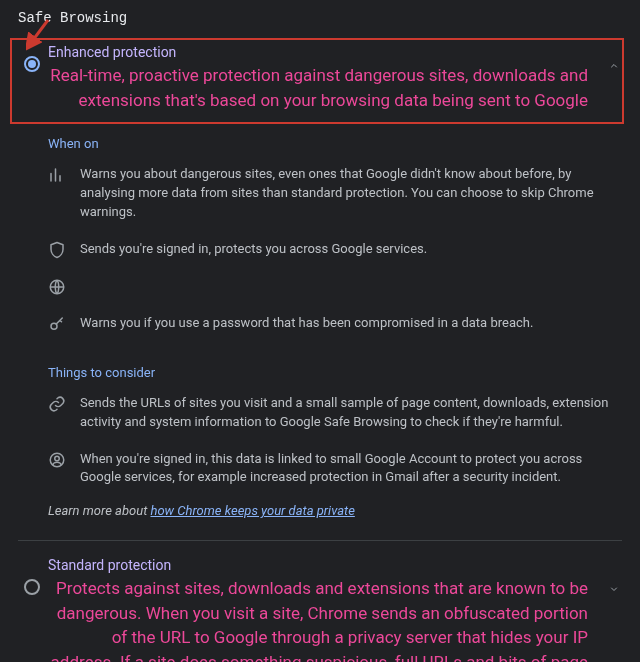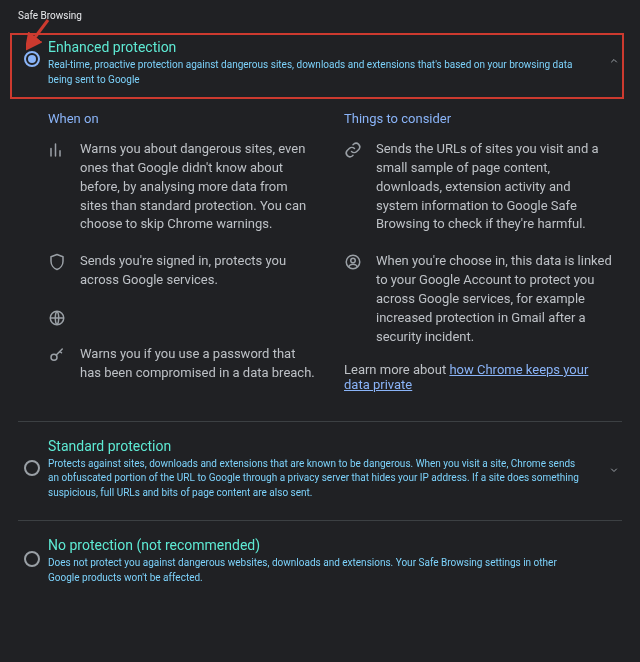--- a/index.html
+++ b/index.html
@@ -8,22 +8,23 @@
     color: #e8eaed;
     font-family: Roboto, "Segoe UI", Arial, sans-serif;
     font-size: 13px;
     width: 640px;
     height: 662px;
     overflow: hidden;
     position: relative;
   }
   .section-title {
     padding: 10px 18px 10px 18px;
-    font-size: 10px;
+    font-size: 14px;
     color: #e8eaed;
+    font-family: Liberation Mono, monospace;
   }
   .option-card {
     position: relative;
     padding: 12px 44px 12px 48px;
   }
   .highlight-box {
     position: absolute;
     left: 10px; right: 16px; top: 40px; bottom: 0;
     border: 2px solid #cc3a2f;
     pointer-events: none;
@@ -44,39 +45,41 @@
     border: 2px solid #9aa0a6;
   }
   .radio-outer.selected { border-color: #8ab4f8; }
   .radio-inner {
     position: absolute; left: 4px; top: 4px;
     width: 8px; height: 8px; border-radius: 50%;
     background: #8ab4f8;
   }
   .opt-title {
     font-size: 14px;
-    color: #5eead4;
+    color: #c4b5fd;
     margin-bottom: 3px;
   }
   .opt-desc {
-    font-size: 10px;
-    color: #7dd3fc;
+    font-size: 17px;
+    color: #ec4899;
     line-height: 1.45;
     padding-right: 8px;
+    text-align: right;
   }
   .chevron {
     position: absolute;
     right: 20px;
     top: 28px;
     color: #9aa0a6;
   }
   .details {
     display: flex;
     padding: 10px 26px 18px 48px;
-    gap: 26px;
+    gap: 16px;
+    flex-direction: column;
   }
   .col { flex: 1; }
   .col-header {
     color: #8ab4f8;
     font-size: 13px;
     margin-bottom: 14px;
   }
   .feature-row {
     display: flex;
     gap: 14px;
@@ -88,20 +91,21 @@
     flex: 0 0 18px;
     width: 18px; height: 18px;
     color: #9aa0a6;
     margin-top: 1px;
   }
   .feature-row .text { flex: 1; font-size: 13px; }
   .learn-more {
     margin-top: -2px;
     font-size: 13px;
     color: #bdc1c6;
+    font-style: italic;
   }
   .learn-more a {
     color: #8ab4f8;
     text-decoration: underline;
   }
   .divider {
     height: 1px;
     background: #3c4043;
     margin: 4px 18px 0 18px;
   }
@@ -189,21 +193,21 @@
       <span class="text">Sends the URLs of sites you visit and a small sample of page content, downloads, extension activity and system information to Google Safe Browsing to check if they're harmful.</span>
     </div>
     <div class="feature-row">
       <span class="icon">
         <svg viewBox="0 0 24 24">
             <circle cx="12" cy="12" r="9" stroke="currentColor" stroke-width="2" fill="none"></circle>
             <circle cx="12" cy="10" r="3" stroke="currentColor" stroke-width="2" fill="none"></circle>
             <path d="M6 19c1-3 4-4 6-4s5 1 6 4" stroke="currentColor" stroke-width="2" fill="none"></path>
           </svg>
       </span>
-      <span class="text">When you're choose in, this data is linked to your Google Account to protect you across Google services, for example increased protection in Gmail after a security incident.</span>
+      <span class="text">When you're signed in, this data is linked to small Google Account to protect you across Google services, for example increased protection in Gmail after a security incident.</span>
     </div>
     <div class="learn-more">
       <span>Learn more about </span><a href="#">how Chrome keeps your data private</a>
     </div>
   </div>
 </div>
 
 <div class="divider"></div>
 
 <div class="option-block">

